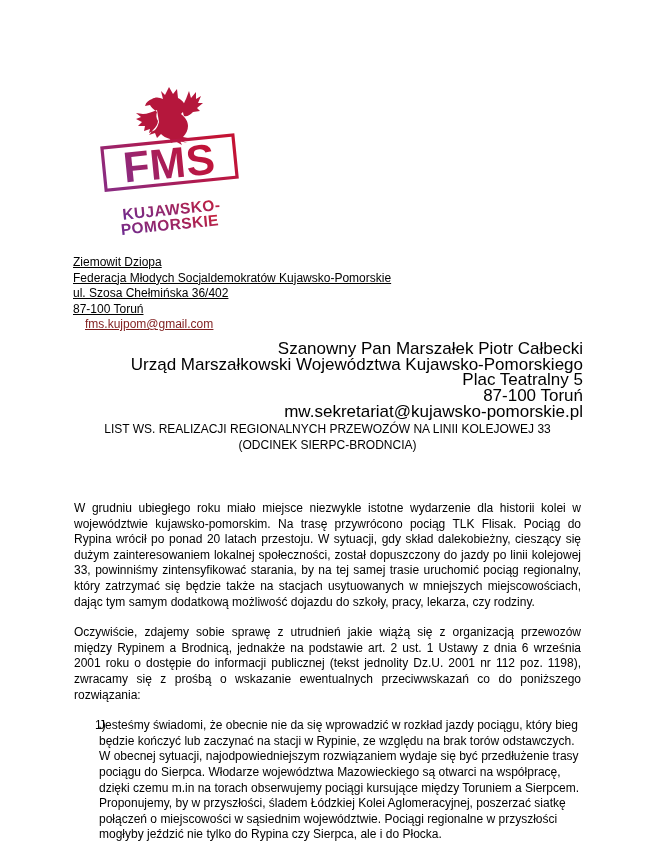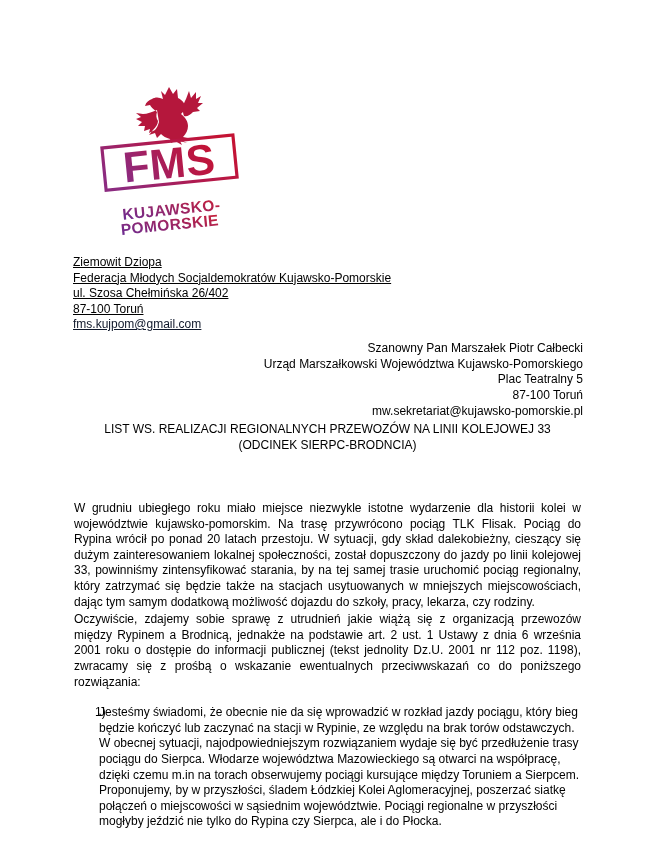--- a/index.html
+++ b/index.html
@@ -18,42 +18,42 @@
   .logo {
     position: absolute;
     left: 100px; top: 86px;
     width: 150px; height: 152px;
   }
   .sender {
     position: absolute;
     left: 73px; top: 255px;
     font-size: 12px; line-height: 15.5px; text-decoration: underline;
   }
-  .sender a { color: #0f172a; text-decoration: underline; }
+  .sender a { color: #7f1d1d; text-decoration: underline; margin-left: 12px; }
   .recipient {
     position: absolute;
     right: 72px; top: 341px;
-    font-size: 12px; line-height: 15.7px;
+    font-size: 17px; line-height: 15.7px;
     text-align: right;
   }
   .subject {
     position: absolute;
     left: 74px; top: 421px;
     width: 507px;
     font-size: 12px; line-height: 16px;
     text-align: center;
   }
   .letter {
     position: absolute;
     left: 74px; top: 501px;
     width: 507px;
     font-size: 12px; line-height: 15.6px;
   }
   .para { text-align: justify; }
-  .para-spaced { margin-top: 2px; }
+  .para-spaced { margin-top: 15px; }
   .num-list { margin-top: 15px; }
   .list-item { display: flex; }
   .list-item .marker {
     flex: none;
     width: 25px;
     padding-left: 21px;
     white-space: nowrap;
   }
   .list-item .item-text {
     flex: 1;
@@ -104,21 +104,21 @@
       <g transform="rotate(-5.7 70 132)">
         <text x="23" y="129" font-family="Liberation Sans, sans-serif" font-size="15.5" font-weight="bold" letter-spacing="0.4" fill="url(#lg2)">KUJAWSKO-</text>
         <text x="20" y="144" font-family="Liberation Sans, sans-serif" font-size="15.5" font-weight="bold" letter-spacing="0.4" fill="url(#lg2)">POMORSKIE</text>
       </g>
     </svg>
   </div>
 
   <div class="sender">
     <div>Ziemowit Dziopa</div>
     <div>Federacja Młodych Socjaldemokratów Kujawsko-Pomorskie</div>
-    <div>ul. Szosa Chełmińska 26/402</div>
+    <div>ul. Szosa Chełmińska 36/402</div>
     <div>87-100 Toruń</div>
     <div>
       <a href="#">fms.kujpom@gmail.com</a>
     </div>
   </div>
 
   <div class="recipient">
     <div>Szanowny Pan Marszałek Piotr Całbecki</div>
     <div>Urząd Marszałkowski Województwa Kujawsko-Pomorskiego</div>
     <div>Plac Teatralny 5</div>

